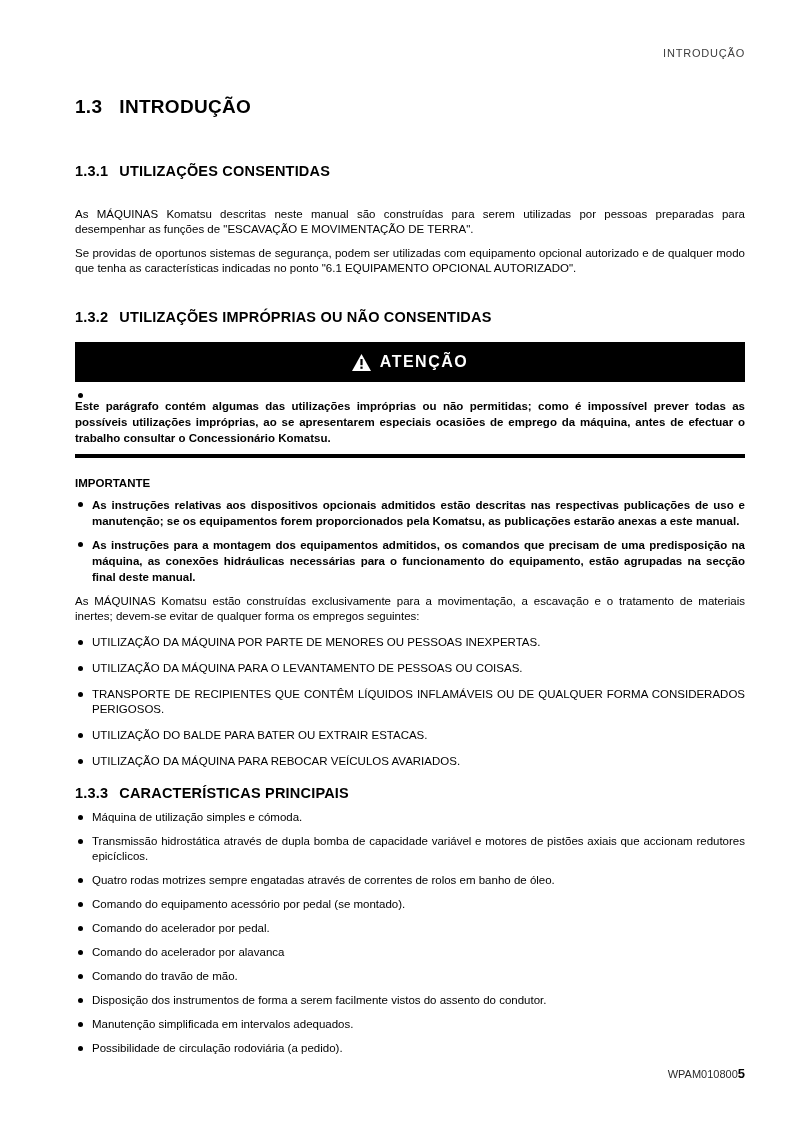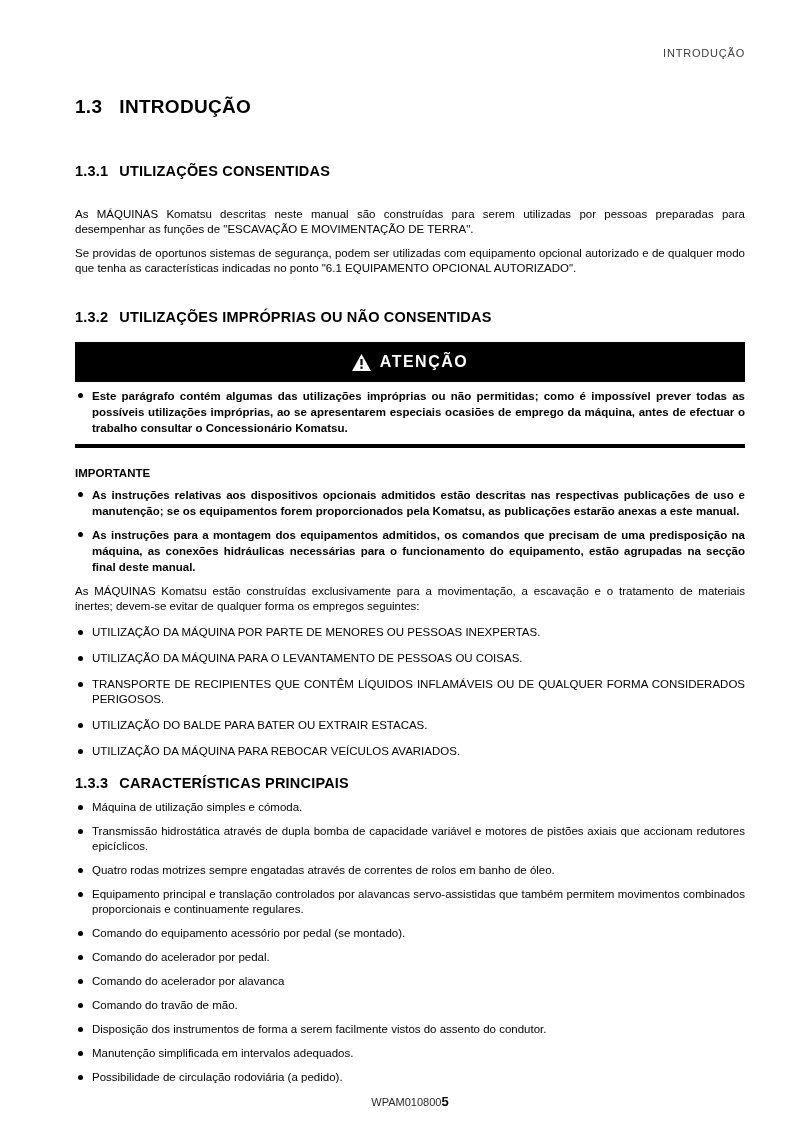--- a/index.html
+++ b/index.html
@@ -57,21 +57,21 @@
     color:#ffffff;
     display:flex;
     align-items:center;
     justify-content:center;
     gap:9px;
     font-weight:bold;
     font-size:16px;
     letter-spacing:1.5px;
   }
   .warn-bar svg { display:block; }
-  .warning .li { margin-top:6px; }
+  .warning .li { margin-top:6px;flex-direction:column; }
   .warning .li-text { font-weight:bold; line-height:16px; }
   
   .li { display:flex; margin-top:10px; }
   .dot {
     width:5px; height:5px; border-radius:50%;
     background:#000; flex:none;
     margin:5px 9px 0 3px;
   }
   .li-text {
     flex:1;
@@ -97,24 +97,23 @@
     color:#4c1d95;
     z-index:0;
     white-space:nowrap;
   }
   
   .footer {
     position:absolute;
     left:75px; top:1066px;
     width:670px;
     display:flex;
-    justify-content:center;
+    justify-content:flex-end;
     align-items:baseline;
     z-index:1;
-    margin-top:28px;
   }
   .doc-code { font-size:11px; color:#2a2a2a; }
   .page-num { font-size:13px; font-weight:bold; }
 </style>
 </head>
 <body>
 
 <div class="watermark">manuals-komatsu.com</div>
 
 <div class="content">
@@ -201,24 +200,20 @@
     <div class="li">
       <span class="dot"></span>
       <span class="li-text">Transmissão hidrostática através de dupla bomba de capacidade variável e motores de pistões axiais que accionam redutores epicíclicos.</span>
     </div>
     <div class="li">
       <span class="dot"></span>
       <span class="li-text">Quatro rodas motrizes sempre engatadas através de correntes de rolos em banho de óleo.</span>
     </div>
     <div class="li">
       <span class="dot"></span>
-      <span class="li-text">Equipamento principal e translação controlados por alavancas servo-assistidas que também permitem movimentos combinados proporcionais e continuamente regulares.</span>
-    </div>
-    <div class="li">
-      <span class="dot"></span>
       <span class="li-text">Comando do equipamento acessório por pedal (se montado).</span>
     </div>
     <div class="li">
       <span class="dot"></span>
       <span class="li-text">Comando do acelerador por pedal.</span>
     </div>
     <div class="li">
       <span class="dot"></span>
       <span class="li-text">Comando do acelerador por alavanca</span>
     </div>

